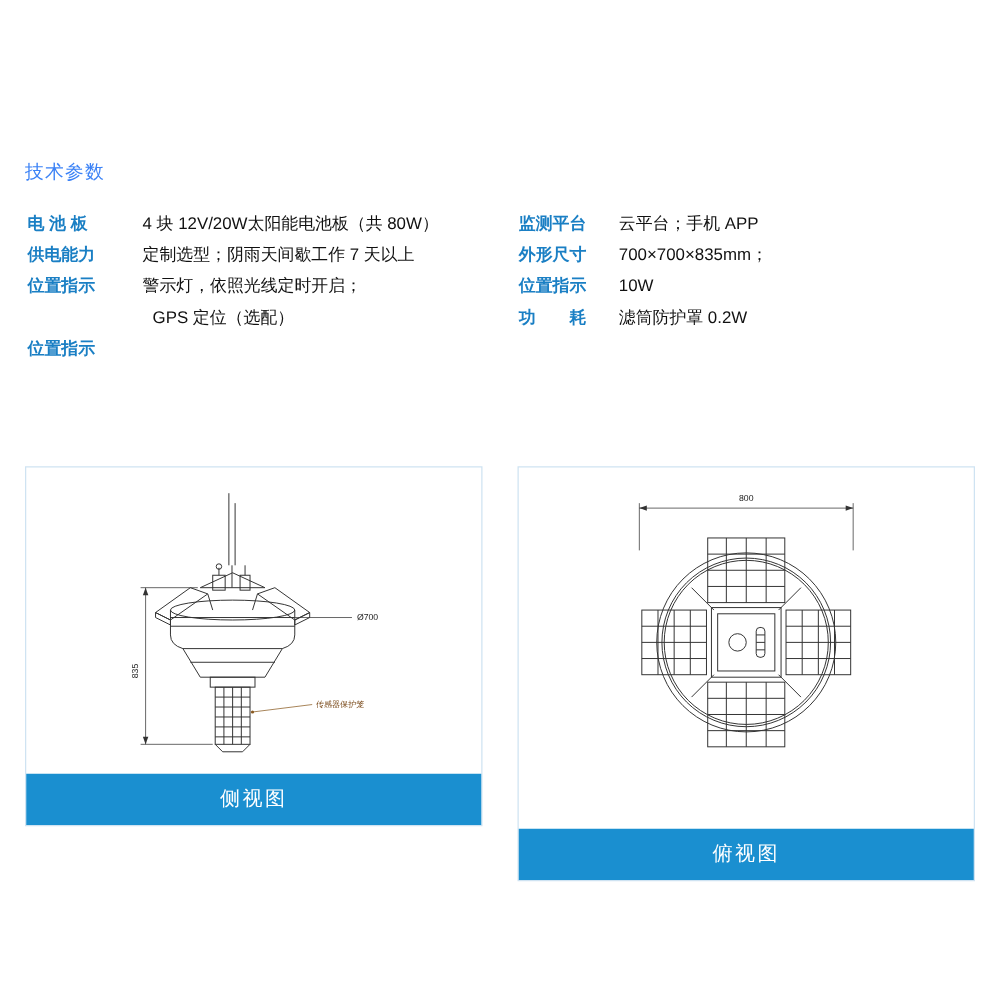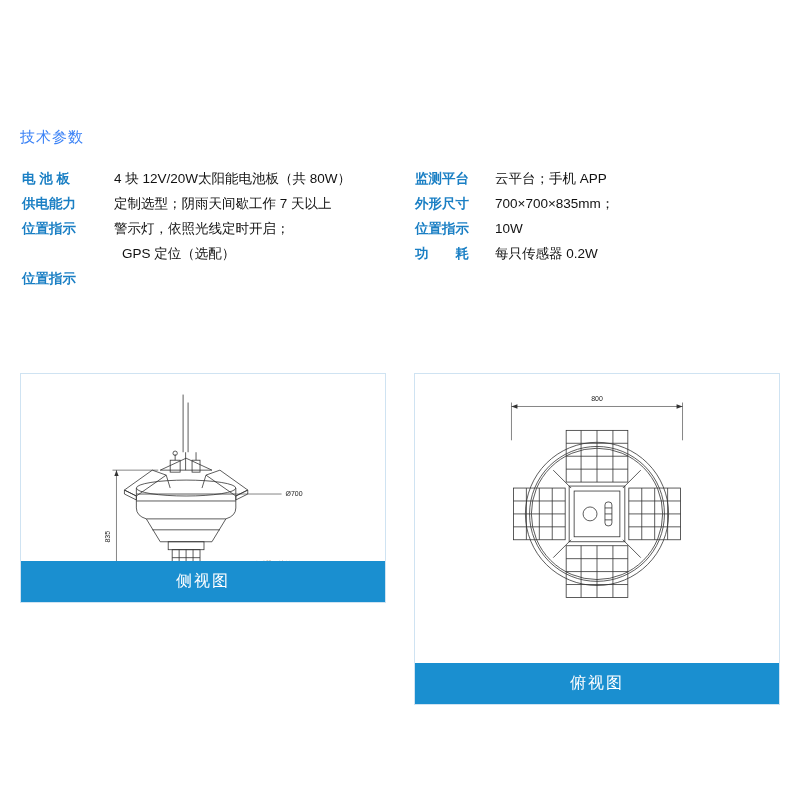--- a/index.html
+++ b/index.html
@@ -70,21 +70,21 @@
   .left .cont-row .spec-value { padding-left: 8px; }
   .right .cont-row .spec-value { padding-left: 0px; }
 
   
   .figure {
     position: absolute;
     border: 1px solid #cfe3f2;
     background: #ffffff;
     box-sizing: border-box;
   }
-  .figure.left-fig { left: 20px; top: 373px; width: 366px; height: 230px; }
+  .figure.left-fig { left: 20px; top: 373px; width: 366px; height: 288px; }
   .figure.right-fig { left: 414px; top: 373px; width: 366px; height: 332px; }
   .fig-canvas {
     position: absolute;
     left: 0; top: 0;
     width: 100%;
     height: 246px;
   }
   .fig-caption {
     position: absolute;
     left: 0;
@@ -162,21 +162,21 @@
       </div>
 
 
       <div class="spec-row">
         <div class="spec-label">位置指示</div>
         <div class="spec-value">10W</div>
       </div>
 
       <div class="spec-row">
         <div class="spec-label">功　　耗</div>
-        <div class="spec-value">每只传感器 0.2W</div>
+        <div class="spec-value">滤筒防护罩 0.2W</div>
       </div>
 
     </div>
   </div>
 
   <div class="figure left-fig">
     <svg class="fig-canvas" viewBox="0 0 366 246">
       <g fill="none" stroke="#333333" stroke-width="0.8">
 
         <line x1="163" y1="20" x2="163" y2="78"></line>

